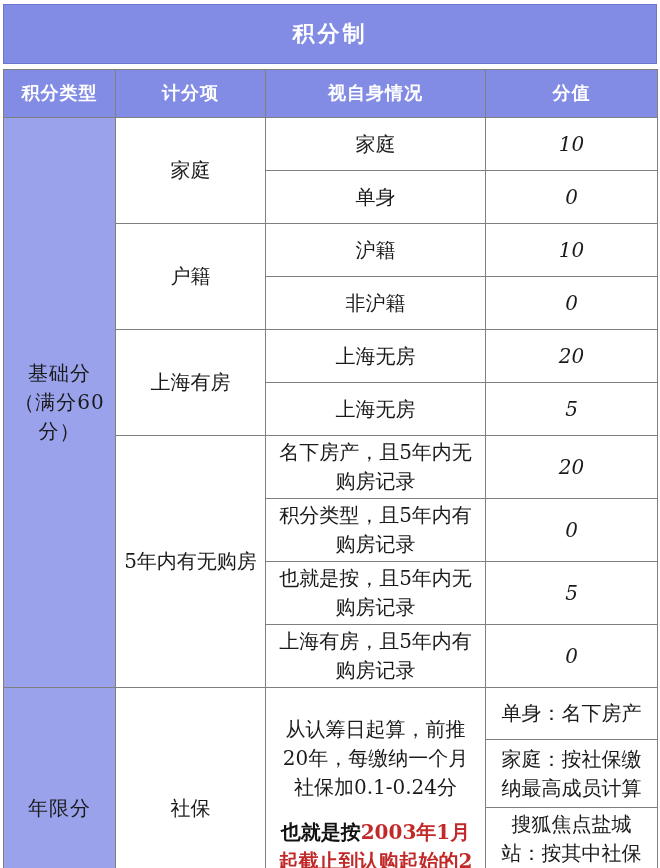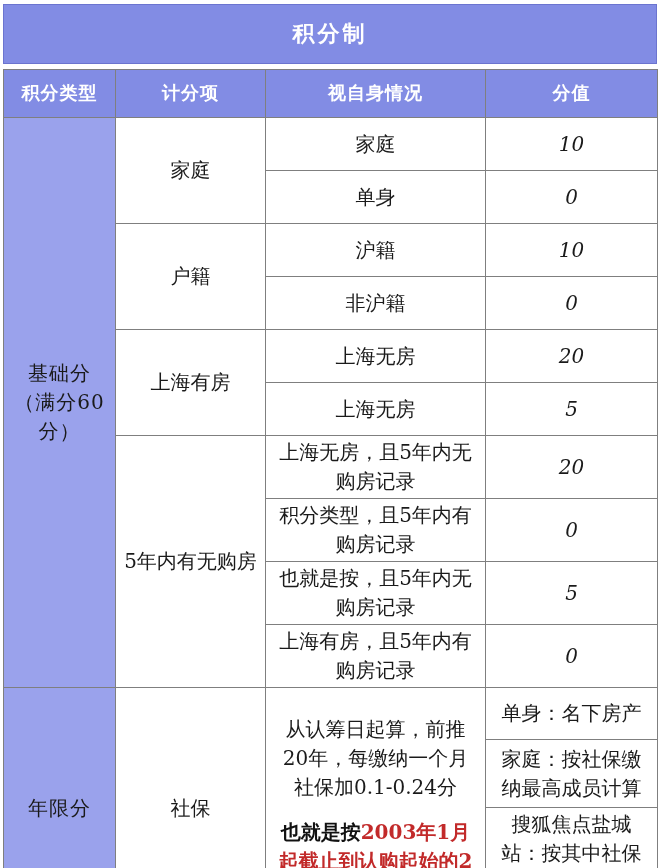--- a/index.html
+++ b/index.html
@@ -133,21 +133,21 @@
         <td>上海无房</td>
         <td class="score-cell red">20</td>
       </tr>
       <tr class="r-s">
         <td>上海无房</td>
         <td class="score-cell red">5</td>
       </tr>
 
       <tr class="r-s">
         <td class="item-cell" rowspan="4">5年内有无购房</td>
-        <td>上海无房，且5年内无购房记录</td>
+        <td>名下房产，且5年内无购房记录</td>
         <td class="score-cell red">20</td>
       </tr>
       <tr class="r-s">
         <td>积分类型，且5年内有购房记录</td>
         <td class="score-cell black">0</td>
       </tr>
       <tr class="r-s">
         <td>也就是按，且5年内无购房记录</td>
         <td class="score-cell red">5</td>
       </tr>

